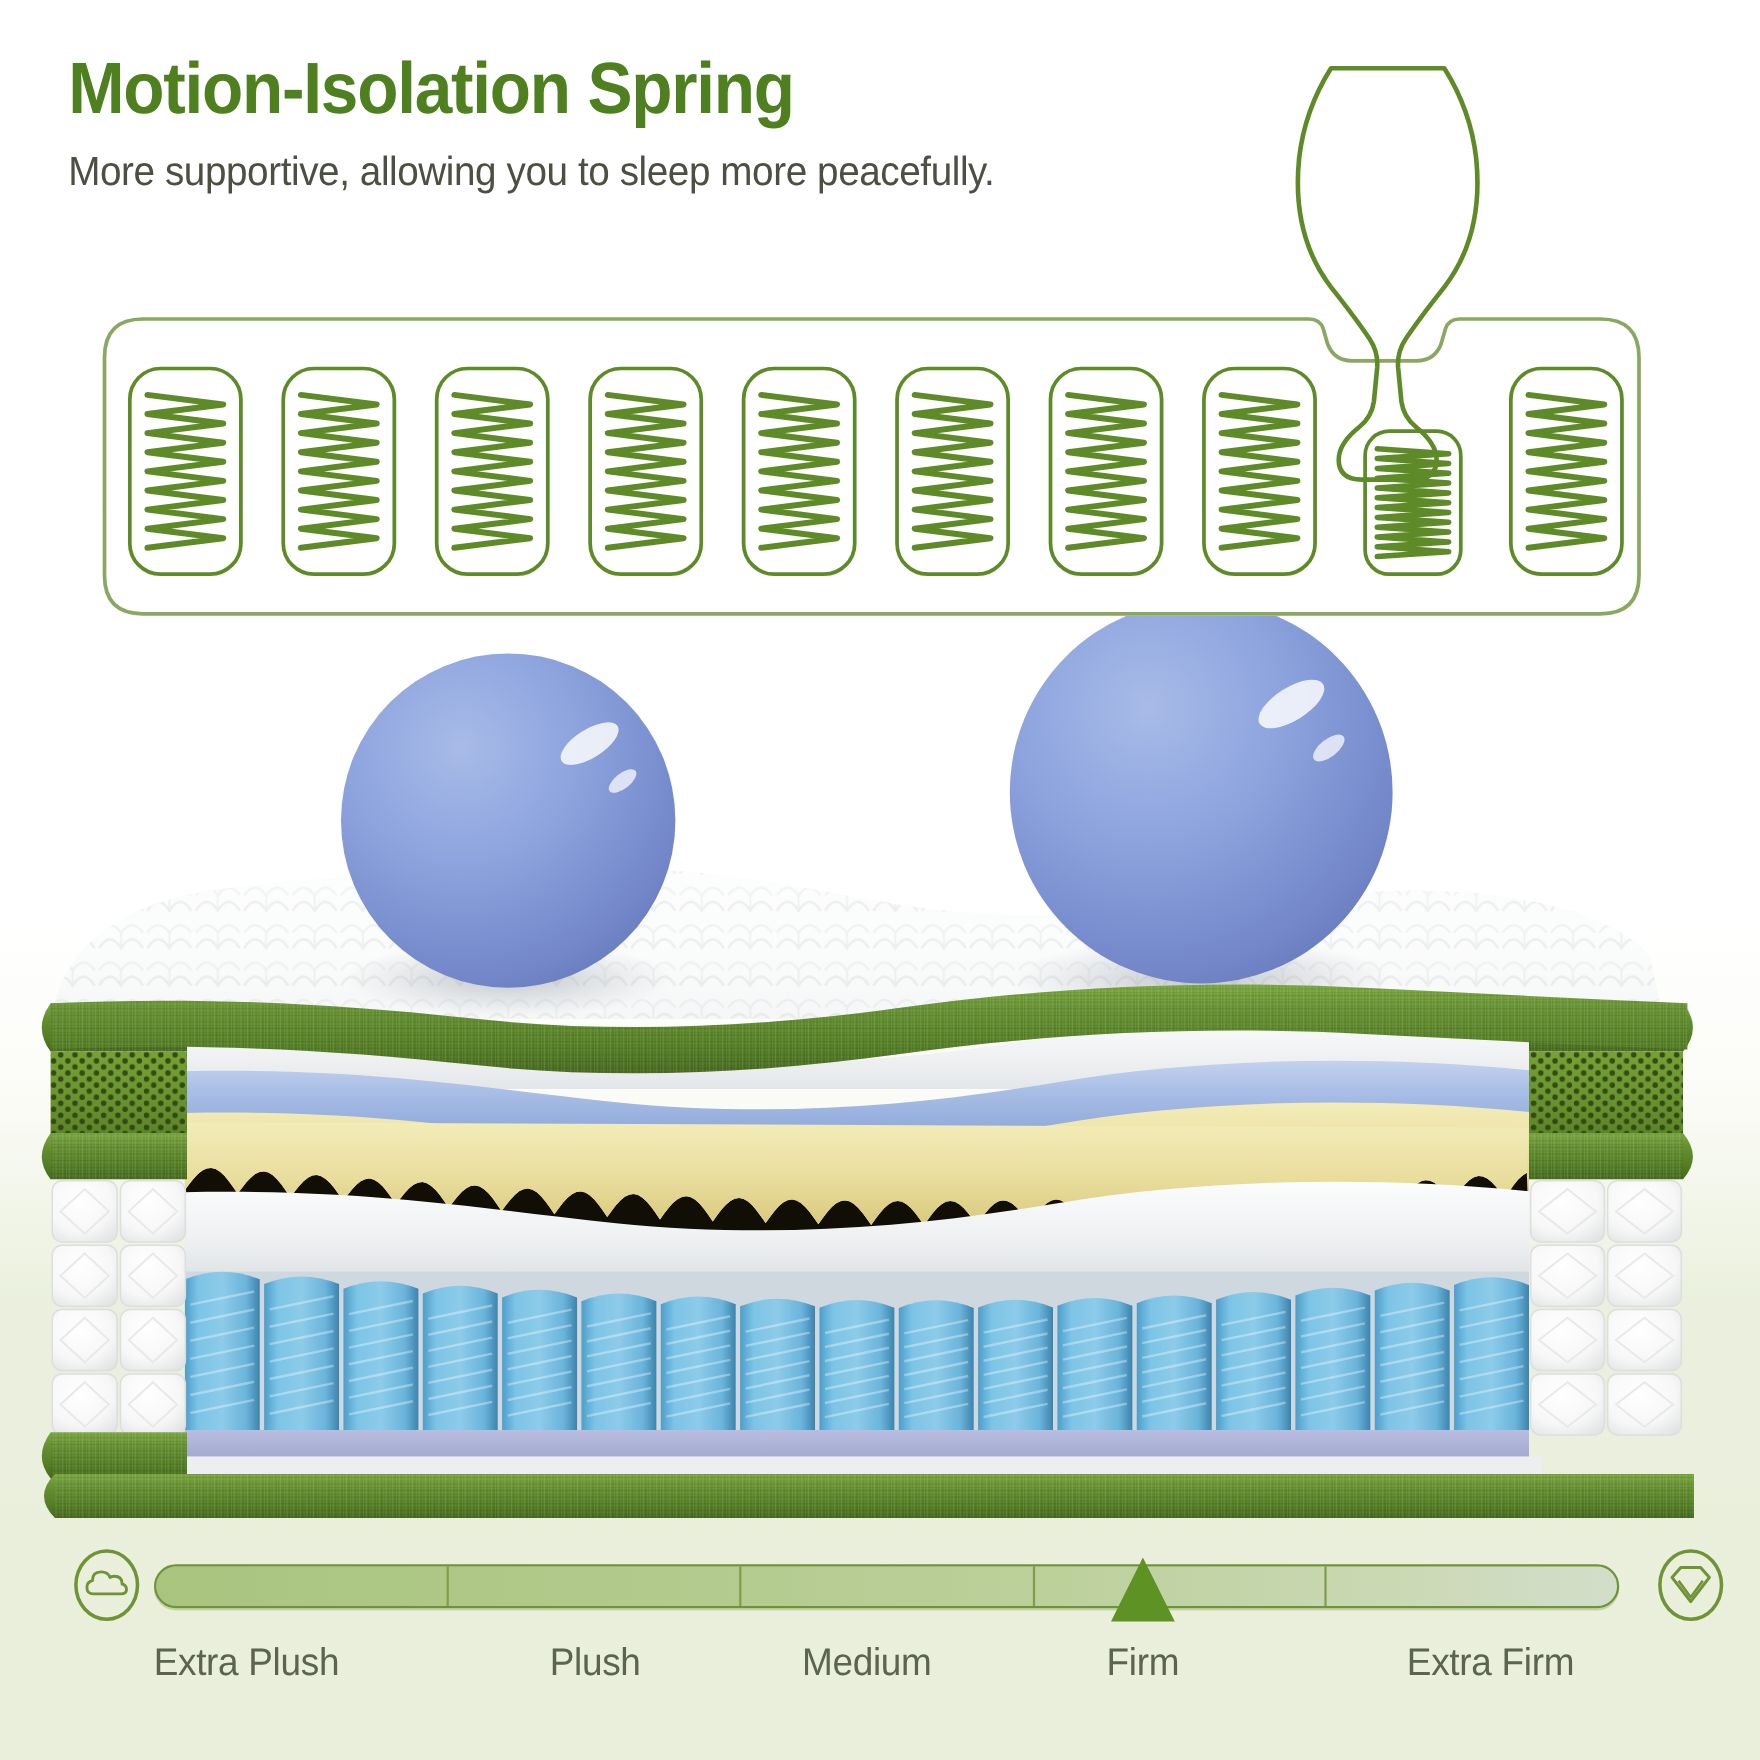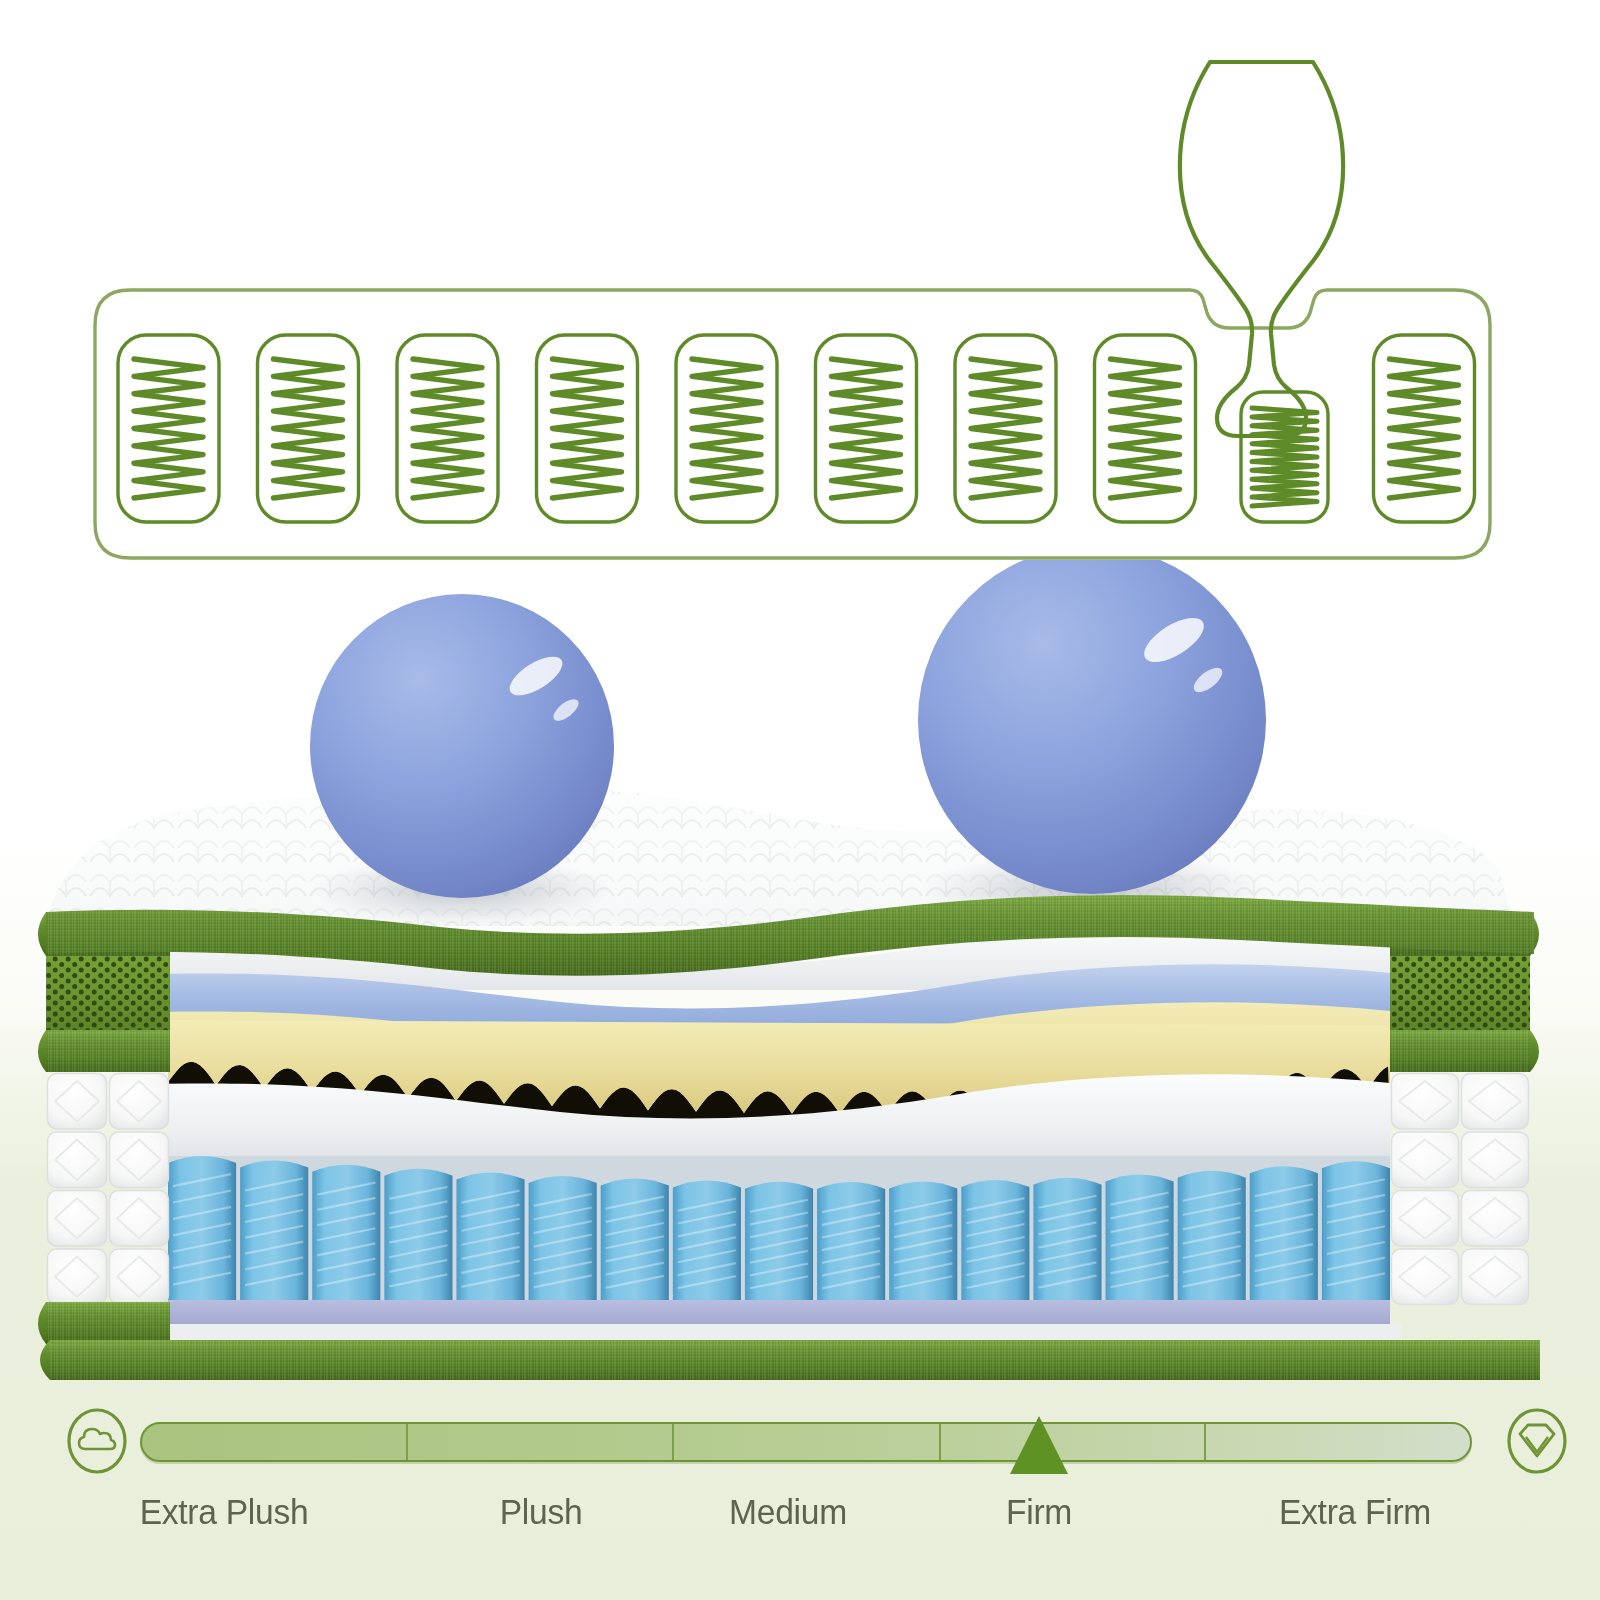--- a/index.html
+++ b/index.html
@@ -91,20 +91,24 @@
     white-space: nowrap;
     transform: translateX(-50%) scaleX(0.96);
     letter-spacing: -0.3px;
   }
 </style>
 </head>
 <body>
 
 <div id="stage">
 
+  <div class="hdr">
+    <div class="hdr-title">Motion-Isolation Spring</div>
+    <div class="hdr-sub">More supportive, allowing you to sleep more peacefully.</div>
+  </div>
 
   <div id="springbox">
     <svg width="1600" height="570" viewBox="0 0 1600 570">
       <defs>
         <clipPath id="clipSprings">
             <rect x="0" y="0" width="1600" height="570"></rect>
           </clipPath>
       </defs>
 
       <g>

